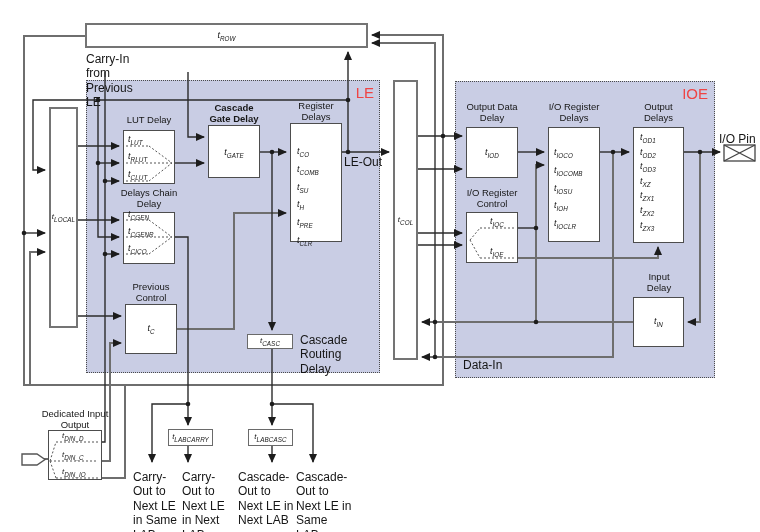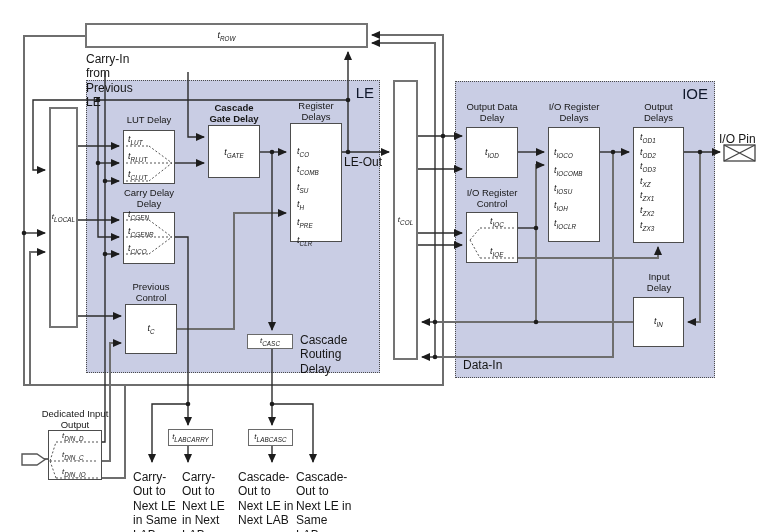--- a/index.html
+++ b/index.html
@@ -7,21 +7,21 @@
           font-family:"Liberation Sans",sans-serif;color:#111;}
   .abs{position:absolute;}
   .region{position:absolute;background:#c9cde4;border:1.3px dotted #4a4a4a;box-sizing:border-box;}
   .bar{position:absolute;background:#fff;border:2px solid #747474;box-sizing:border-box;
        display:flex;align-items:center;justify-content:center;}
   .box{position:absolute;background:#fff;border:1.4px solid #4d4d4d;box-sizing:border-box;}
   .smbox{position:absolute;background:#fff;border:1.6px solid #6a6a6a;box-sizing:border-box;
          display:flex;align-items:center;justify-content:center;}
   .title{position:absolute;font-size:9.5px;line-height:1.15;text-align:center;color:#161616;}
   .lab{position:absolute;font-size:12px;line-height:1.2;color:#161616;}
-  .biglab{position:absolute;font-size:15px;color:#0f172a;text-align:right;}
+  .biglab{position:absolute;font-size:15px;color:#ef4444;text-align:right;}
   .tl{font-style:italic;font-size:9px;color:#161616;font-family:"Liberation Sans",sans-serif;}
   .tl sub{font-size:6.3px;font-style:italic;letter-spacing:0.1px;}
   .tl8{font-size:8px;}
   .tlist{position:absolute;display:flex;flex-direction:column;}
   svg{position:absolute;left:0;top:0;pointer-events:none;}
 </style>
 </head>
 <body>
 
 <div id="canvas">
@@ -42,21 +42,21 @@
   </div>
 
   <div class="lab" style="left:86px;top:52px;width:64px;">Carry-In from Previous LE</div>
 
   <div class="title" style="left:110px;top:115px;width:78px;">LUT Delay</div>
   <div class="box" style="left:123px;top:130px;width:52px;height:54px;"></div>
   <span class="tl abs" style="left:128px;top:134px;"><i>t</i><sub>LUT</sub></span>
   <span class="tl abs" style="left:128px;top:151px;"><i>t</i><sub>RLUT</sub></span>
   <span class="tl abs" style="left:128px;top:169px;"><i>t</i><sub>CLUT</sub></span>
 
-  <div class="title" style="left:118px;top:188px;width:62px;">Carry Delay Delay</div>
+  <div class="title" style="left:118px;top:188px;width:62px;">Delays Chain Delay</div>
   <div class="box" style="left:123px;top:212px;width:52px;height:52px;"></div>
   <span class="tl abs" style="left:128px;top:209px;"><i>t</i><sub>CGEN</sub></span>
   <span class="tl abs" style="left:128px;top:226px;"><i>t</i><sub>CGENR</sub></span>
   <span class="tl abs" style="left:128px;top:243px;"><i>t</i><sub>CICO</sub></span>
 
   <div class="title" style="left:204px;top:103px;width:60px;font-weight:bold;">Cascade Gate Delay</div>
   <div class="box" style="left:208px;top:125px;width:52px;height:53px;"></div>
   <div class="title abs" style="left:208px;top:147px;width:52px;">
     <span class="tl"><i>t</i><sub>GATE</sub></span>
   </div>

